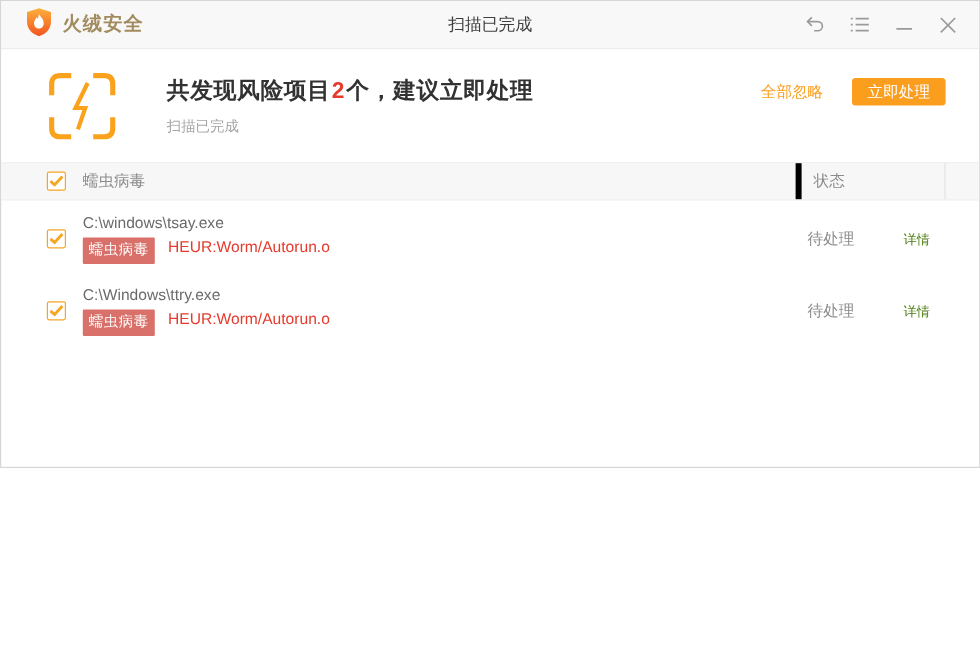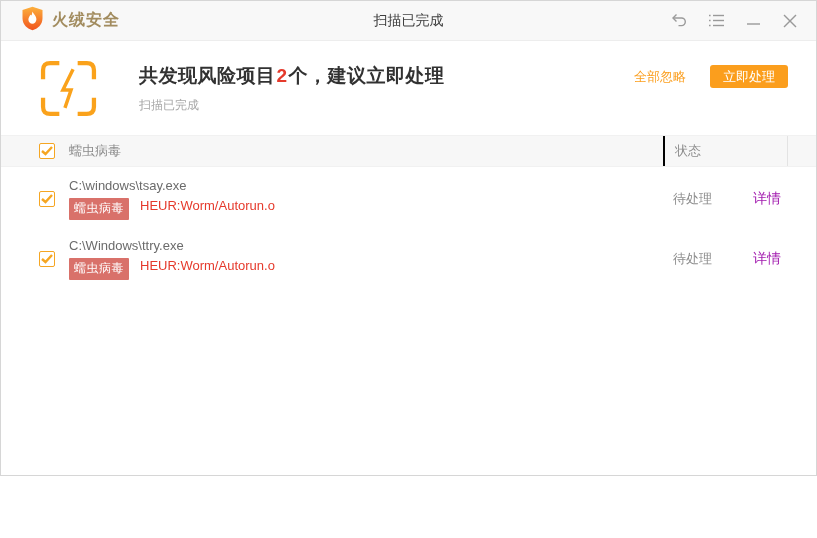--- a/index.html
+++ b/index.html
@@ -1,18 +1,18 @@
 <!DOCTYPE html>
 <html><head>
 <meta charset="utf-8">
 <style>
   * { margin:0; padding:0; box-sizing:border-box; }
   body { background:#ffffff; font-family:"Liberation Sans","DejaVu Sans",sans-serif; }
   .window {
-    width:817px; height:476px; background:#fff;
+    width:817px; height:390px; background:#fff;
     border:1px solid #d6d6d6; position:relative; overflow:hidden;
   }
   
   .titlebar {
     height:40px; background:#f8f8f8; border-bottom:1px solid #ededed;
     display:flex; align-items:center; position:relative;
   }
   .brand { display:flex; align-items:center; gap:8px; padding-left:20px; z-index:2; }
   .brand-name { font-size:16px; font-weight:bold; color:#a28c5f; letter-spacing:1px; }
   .titlebar-title {
@@ -37,37 +37,37 @@
   }
   
   .table-head {
     height:32px; background:#f7f7f7; display:flex; align-items:center;
     border-top:1px solid #f1f1f1; border-bottom:1px solid #f1f1f1;
   }
   .col-item { flex:1; display:flex; align-items:center; padding-left:38px; height:100%; }
   .col-item-label { margin-left:14px; font-size:13px; color:#8c8c8c; }
   .col-status {
     width:125px; height:100%; display:flex; align-items:center; padding-left:10px;
-    border-left:2px solid #000000; border-right:1px solid #e3e3e3;
+    border-left:5px solid #000000; border-right:1px solid #e3e3e3;
     font-size:13px; color:#8c8c8c;
   }
   .head-spacer, .row-spacer { width:28px; height:100%; flex:0 0 auto; }
   .row { height:56px; display:flex; align-items:center; margin-top:4px; }
   .row-left { flex:1; display:flex; align-items:center; padding-left:38px; }
   .row-content { margin-left:14px; }
   .file-path { font-size:13px; color:#6b6b6b; }
   .line2 { margin-top:5px; display:flex; align-items:flex-start; }
   .virus-badge {
     background:#d9716a; color:#fff; font-size:12px; padding:2px 5px 3px;
     border-radius:1px; letter-spacing:0.5px;
   }
   .virus-name { margin-left:11px; font-size:13px; color:#e53a2c; }
   .row-status { width:125px; padding-left:10px; display:flex; align-items:center; gap:41px; }
   .status-text { font-size:13px; color:#8c8c8c; }
-  .detail-link { font-size:14px; color:#a21caf; cursor:pointer; }
+  .detail-link { font-size:11px; color:#4d7c0f; cursor:pointer; }
   
   .checkbox {
     width:16px; height:16px; background:#fff; border:1px solid #f5a623; border-radius:2px;
     display:flex; align-items:center; justify-content:center; cursor:pointer; flex:0 0 auto;
   }
 </style>
 </head>
 <body>
 
 <div class="window">

